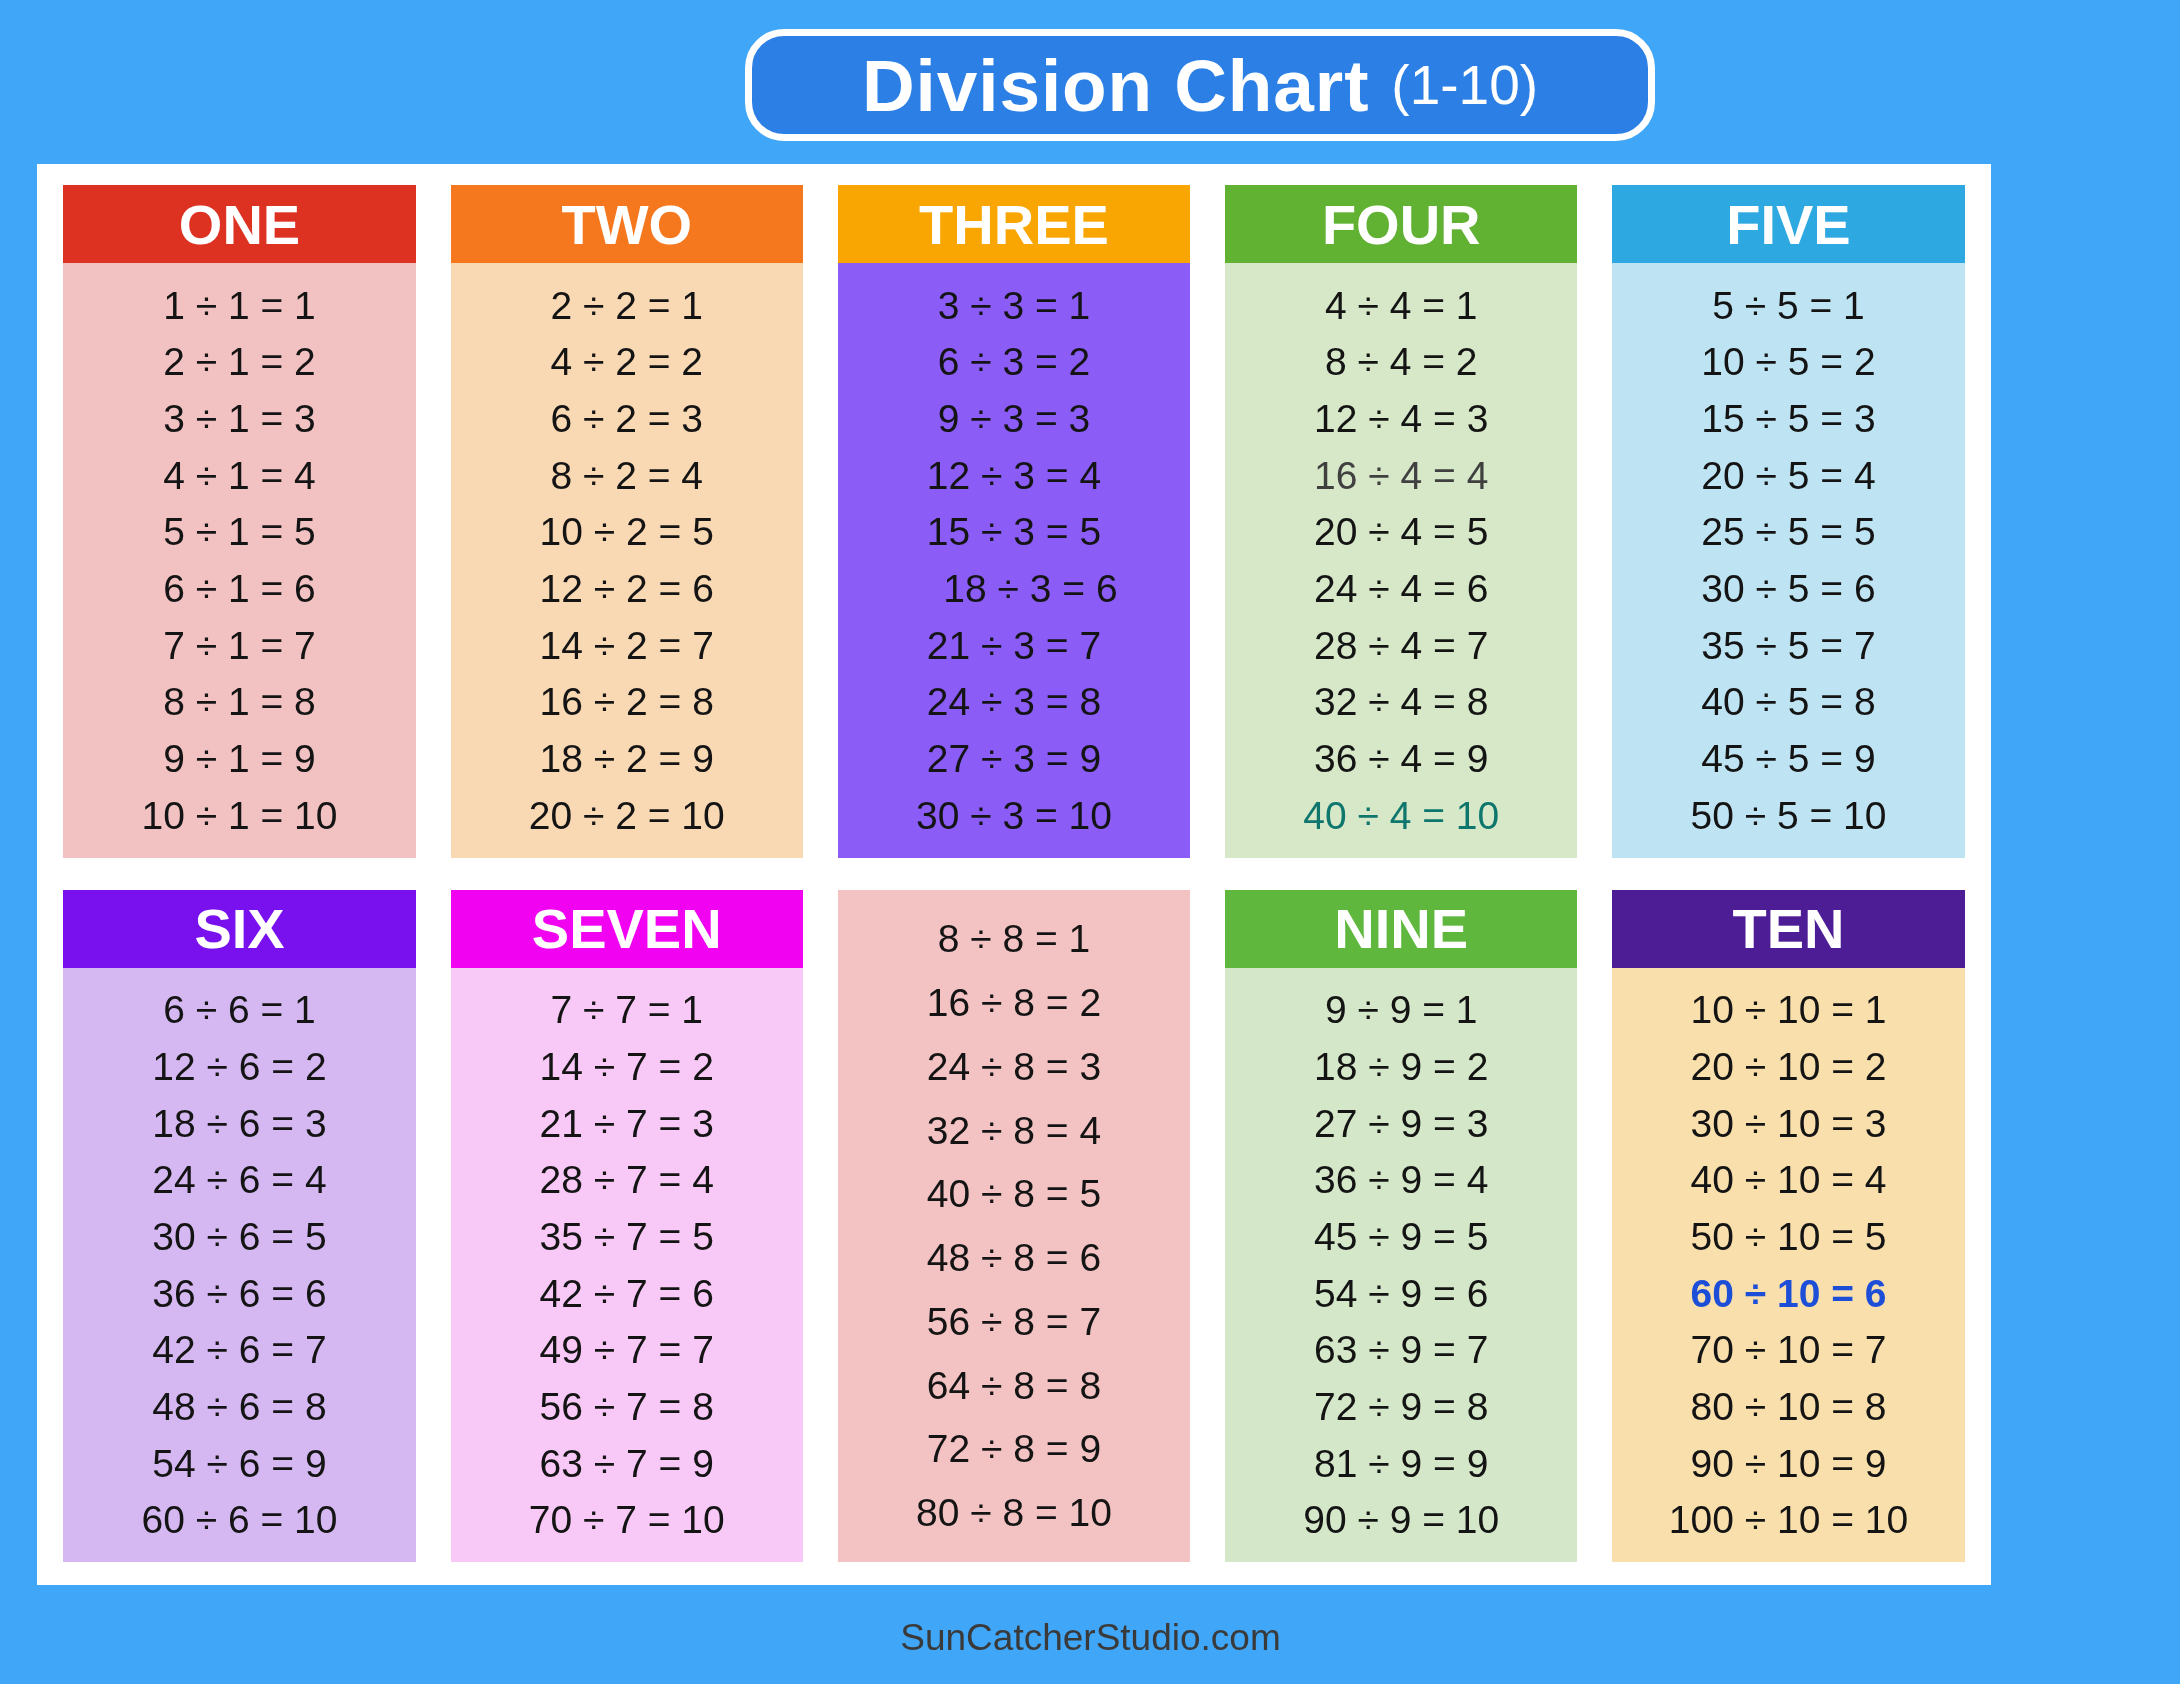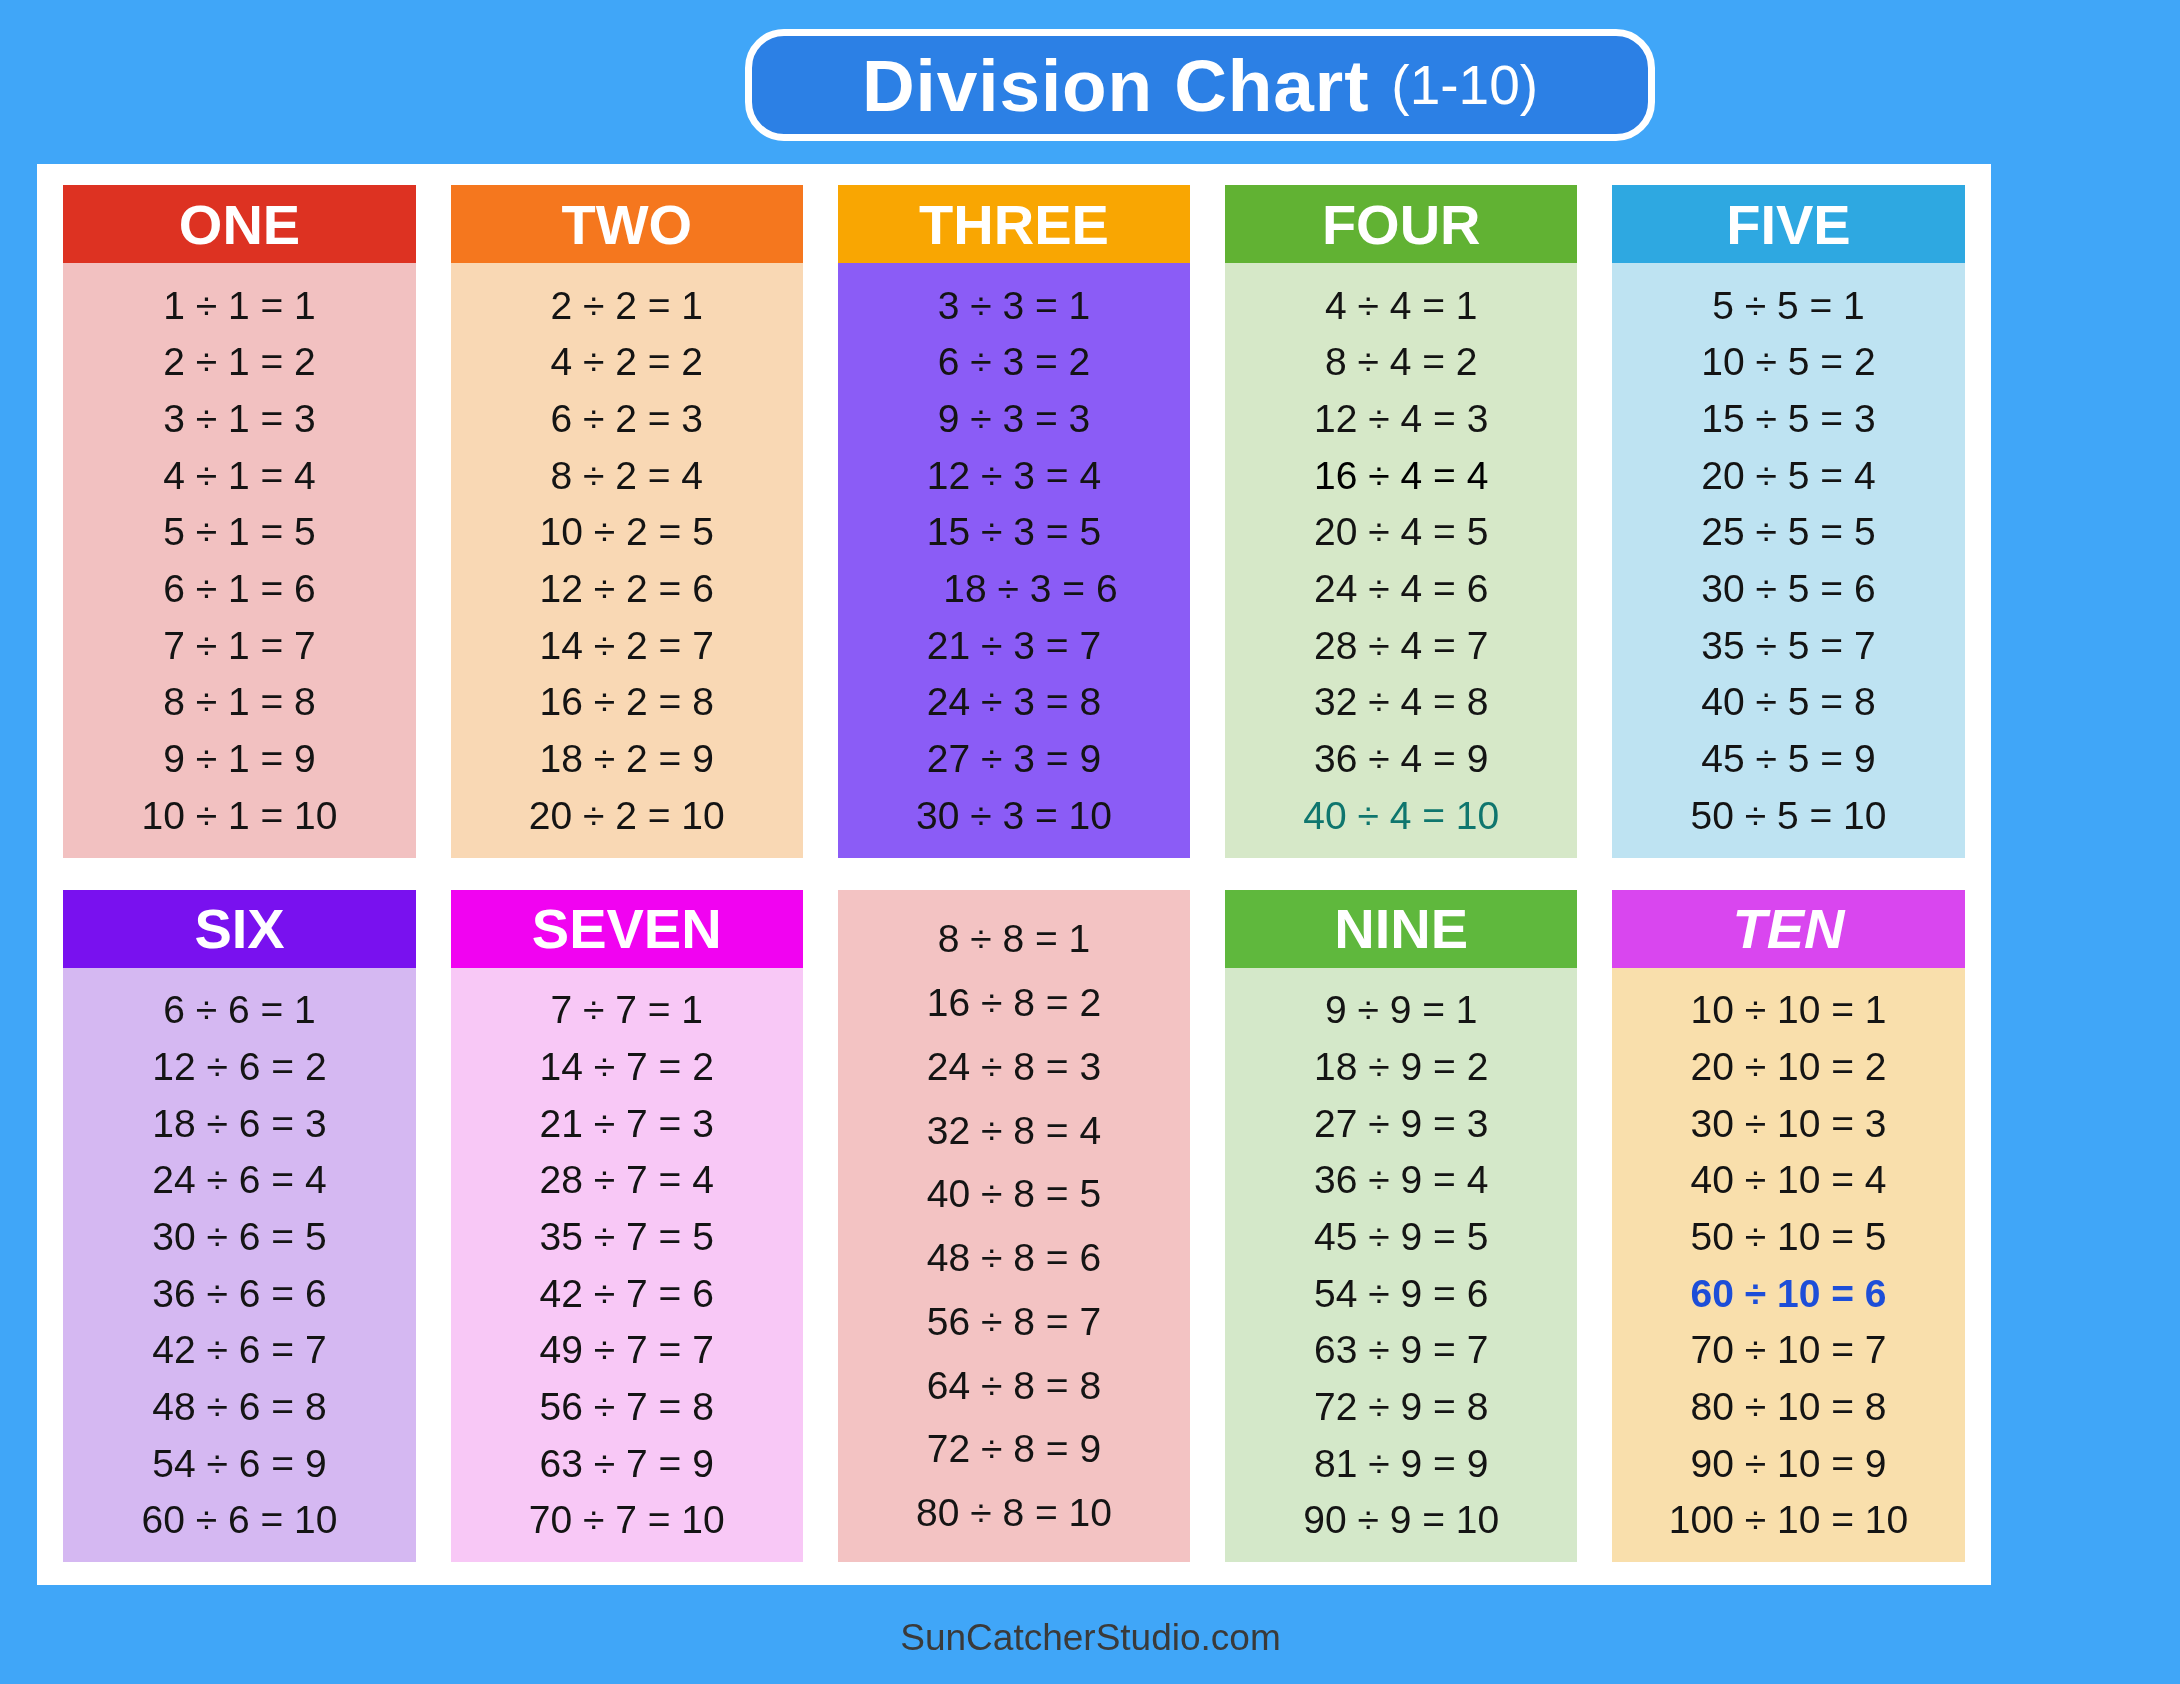--- a/index.html
+++ b/index.html
@@ -134,21 +134,21 @@
           <div class="equation" style="color: rgb(20, 20, 20);">30 ÷ 3 = 10</div>
         </div>
   </div>
 
   <div class="col">
     <div class="col-header" style="background: rgb(97, 178, 51);">FOUR</div>
     <div class="col-body" style="background: rgb(214, 232, 200);">
           <div class="equation" style="color: rgb(20, 20, 20);">4 ÷ 4 = 1</div>
           <div class="equation" style="color: rgb(20, 20, 20);">8 ÷ 4 = 2</div>
           <div class="equation" style="color: rgb(20, 20, 20);">12 ÷ 4 = 3</div>
-          <div class="equation" style="color: #000000;">16 ÷ 4 = 4</div>
+          <div class="equation" style="color: #404040;">16 ÷ 4 = 4</div>
           <div class="equation" style="color: rgb(20, 20, 20);">20 ÷ 4 = 5</div>
           <div class="equation" style="color: rgb(20, 20, 20);">24 ÷ 4 = 6</div>
           <div class="equation" style="color: rgb(20, 20, 20);">28 ÷ 4 = 7</div>
           <div class="equation" style="color: rgb(20, 20, 20);">32 ÷ 4 = 8</div>
           <div class="equation" style="color: rgb(20, 20, 20);">36 ÷ 4 = 9</div>
           <div class="equation" style="color: #0f766e;">40 ÷ 4 = 10</div>
         </div>
   </div>
 
   <div class="col">
@@ -224,21 +224,21 @@
           <div class="equation" style="color: rgb(20, 20, 20);">45 ÷ 9 = 5</div>
           <div class="equation" style="color: rgb(20, 20, 20);">54 ÷ 9 = 6</div>
           <div class="equation" style="color: rgb(20, 20, 20);">63 ÷ 9 = 7</div>
           <div class="equation" style="color: rgb(20, 20, 20);">72 ÷ 9 = 8</div>
           <div class="equation" style="color: rgb(20, 20, 20);">81 ÷ 9 = 9</div>
           <div class="equation" style="color: rgb(20, 20, 20);">90 ÷ 9 = 10</div>
         </div>
   </div>
 
   <div class="col">
-    <div class="col-header" style="background: #d946ef; font-style: italic;">TEN</div>
+    <div class="col-header" style="background: #4c1d95;">TEN</div>
     <div class="col-body" style="background: rgb(249, 223, 172);">
           <div class="equation" style="color: rgb(20, 20, 20);">10 ÷ 10 = 1</div>
           <div class="equation" style="color: rgb(20, 20, 20);">20 ÷ 10 = 2</div>
           <div class="equation" style="color: rgb(20, 20, 20);">30 ÷ 10 = 3</div>
           <div class="equation" style="color: rgb(20, 20, 20);">40 ÷ 10 = 4</div>
           <div class="equation" style="color: rgb(20, 20, 20);">50 ÷ 10 = 5</div>
           <div class="equation" style="color: #1d4ed8; font-weight: bold;">60 ÷ 10 = 6</div>
           <div class="equation" style="color: rgb(20, 20, 20);">70 ÷ 10 = 7</div>
           <div class="equation" style="color: rgb(20, 20, 20);">80 ÷ 10 = 8</div>
           <div class="equation" style="color: rgb(20, 20, 20);">90 ÷ 10 = 9</div>

